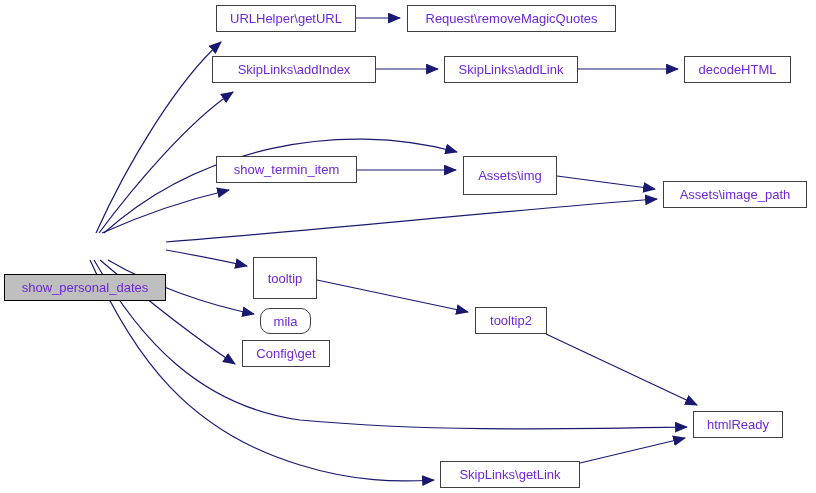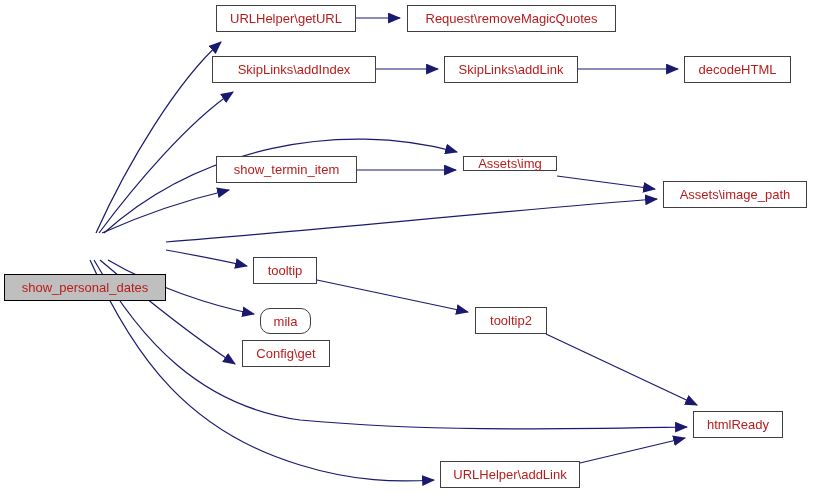--- a/index.html
+++ b/index.html
@@ -23,21 +23,21 @@
     height: 493px;
   }
   .node {
     position: absolute;
     display: flex;
     align-items: center;
     justify-content: center;
     box-sizing: border-box;
     background: #ffffff;
     border: 1px solid #3f3f3f;
-    color: #b91c1c;
+    color: #6d28d9;
     font-size: 13px;
     line-height: 1;
     white-space: nowrap;
     cursor: pointer;
   }
   .node.root {
     background: #bfbfbf;
     border-color: #000000;
     cursor: default;
     margin-top: 41px;
@@ -89,38 +89,38 @@
       </div>
       <div class="node" style="left: 444px; top: 56px; width: 134px; height: 27px;">
         <span>SkipLinks\addLink</span>
       </div>
       <div class="node" style="left: 684px; top: 56px; width: 107px; height: 27px;">
         <span>decodeHTML</span>
       </div>
       <div class="node" style="left: 216px; top: 156px; width: 141px; height: 27px;">
         <span>show_termin_item</span>
       </div>
-      <div class="node" style="left: 463px; top: 156px; width: 94px; height: 15px;">
+      <div class="node" style="left: 463px; top: 156px; width: 94px; height: 39px;">
         <span>Assets\img</span>
       </div>
       <div class="node" style="left: 663px; top: 181px; width: 144px; height: 27px; align-items: center;">
         <span>Assets\image_path</span>
       </div>
-      <div class="node" style="left: 253px; top: 257px; width: 64px; height: 27px;">
+      <div class="node" style="left: 253px; top: 257px; width: 64px; height: 42px;">
         <span>tooltip</span>
       </div>
       <div class="node" style="left: 260px; top: 308px; width: 51px; height: 26px; border-radius: 10px;">
         <span>mila</span>
       </div>
       <div class="node" style="left: 242px; top: 340px; width: 88px; height: 27px;">
         <span>Config\get</span>
       </div>
       <div class="node" style="left: 475px; top: 307px; width: 72px; height: 27px;">
         <span>tooltip2</span>
       </div>
       <div class="node" style="left: 693px; top: 411px; width: 90px; height: 27px;">
         <span>htmlReady</span>
       </div>
       <div class="node" style="left: 440px; top: 461px; width: 140px; height: 27px;">
-        <span>URLHelper\addLink</span>
+        <span>SkipLinks\getLink</span>
       </div>
     </div>
 </div>
 
 </body></html>

